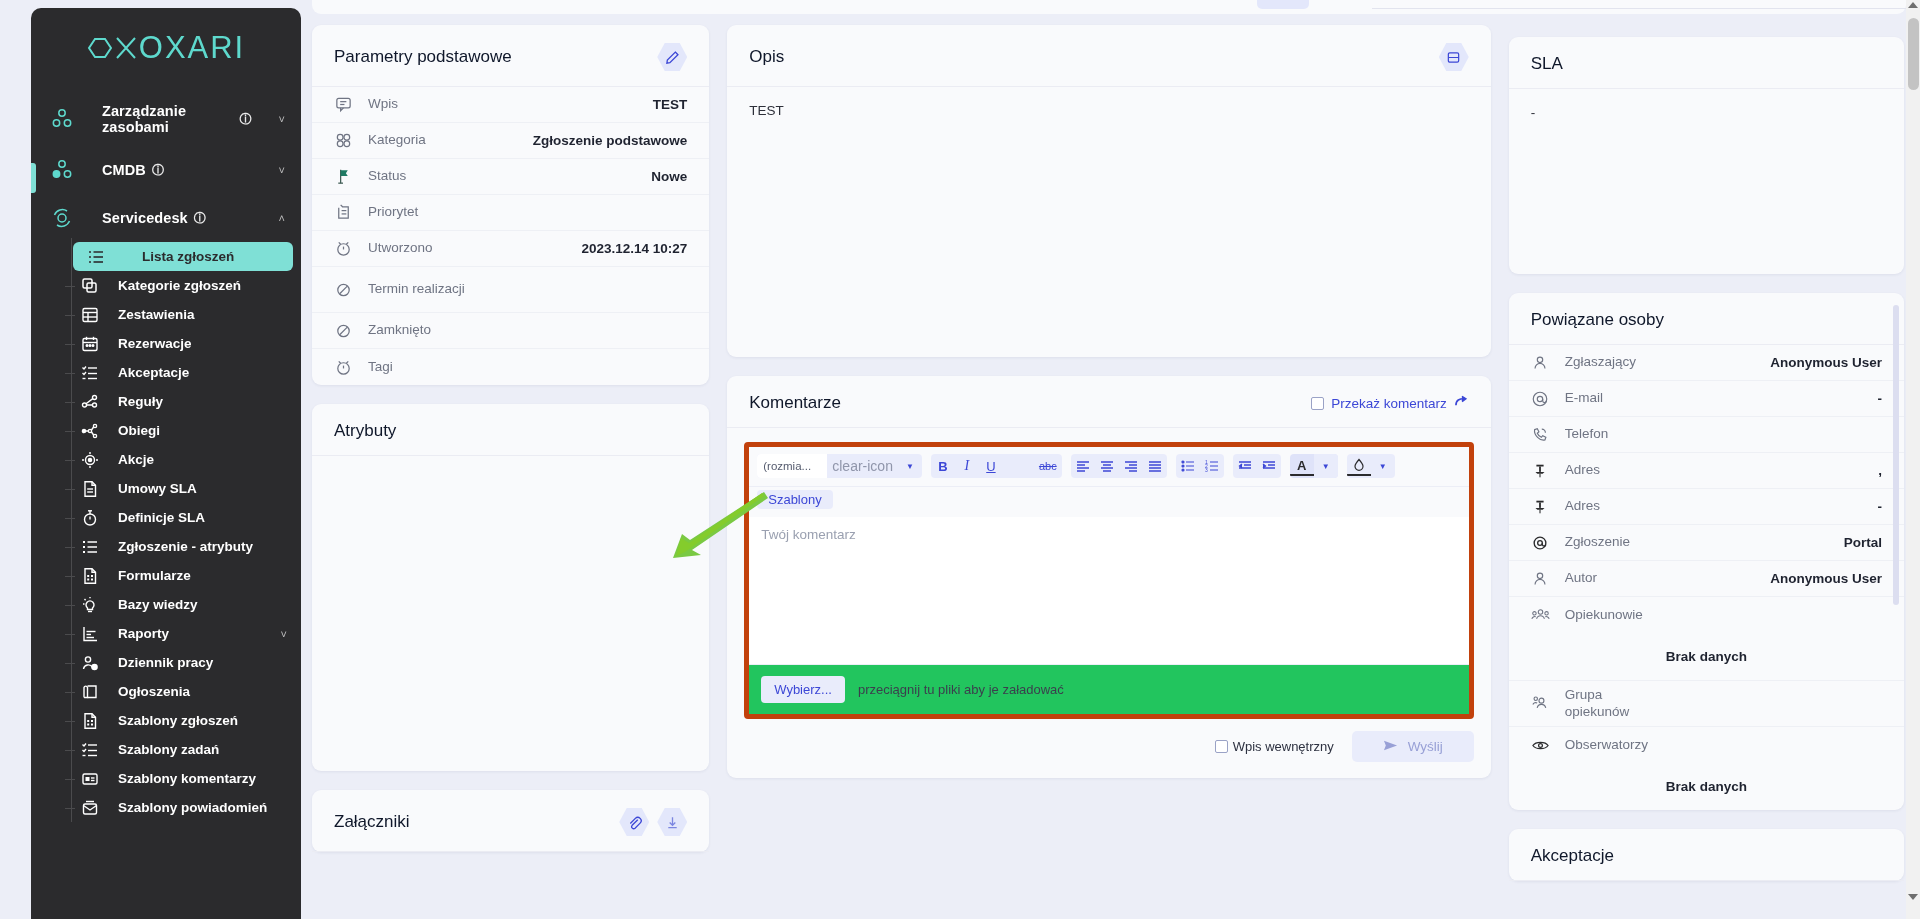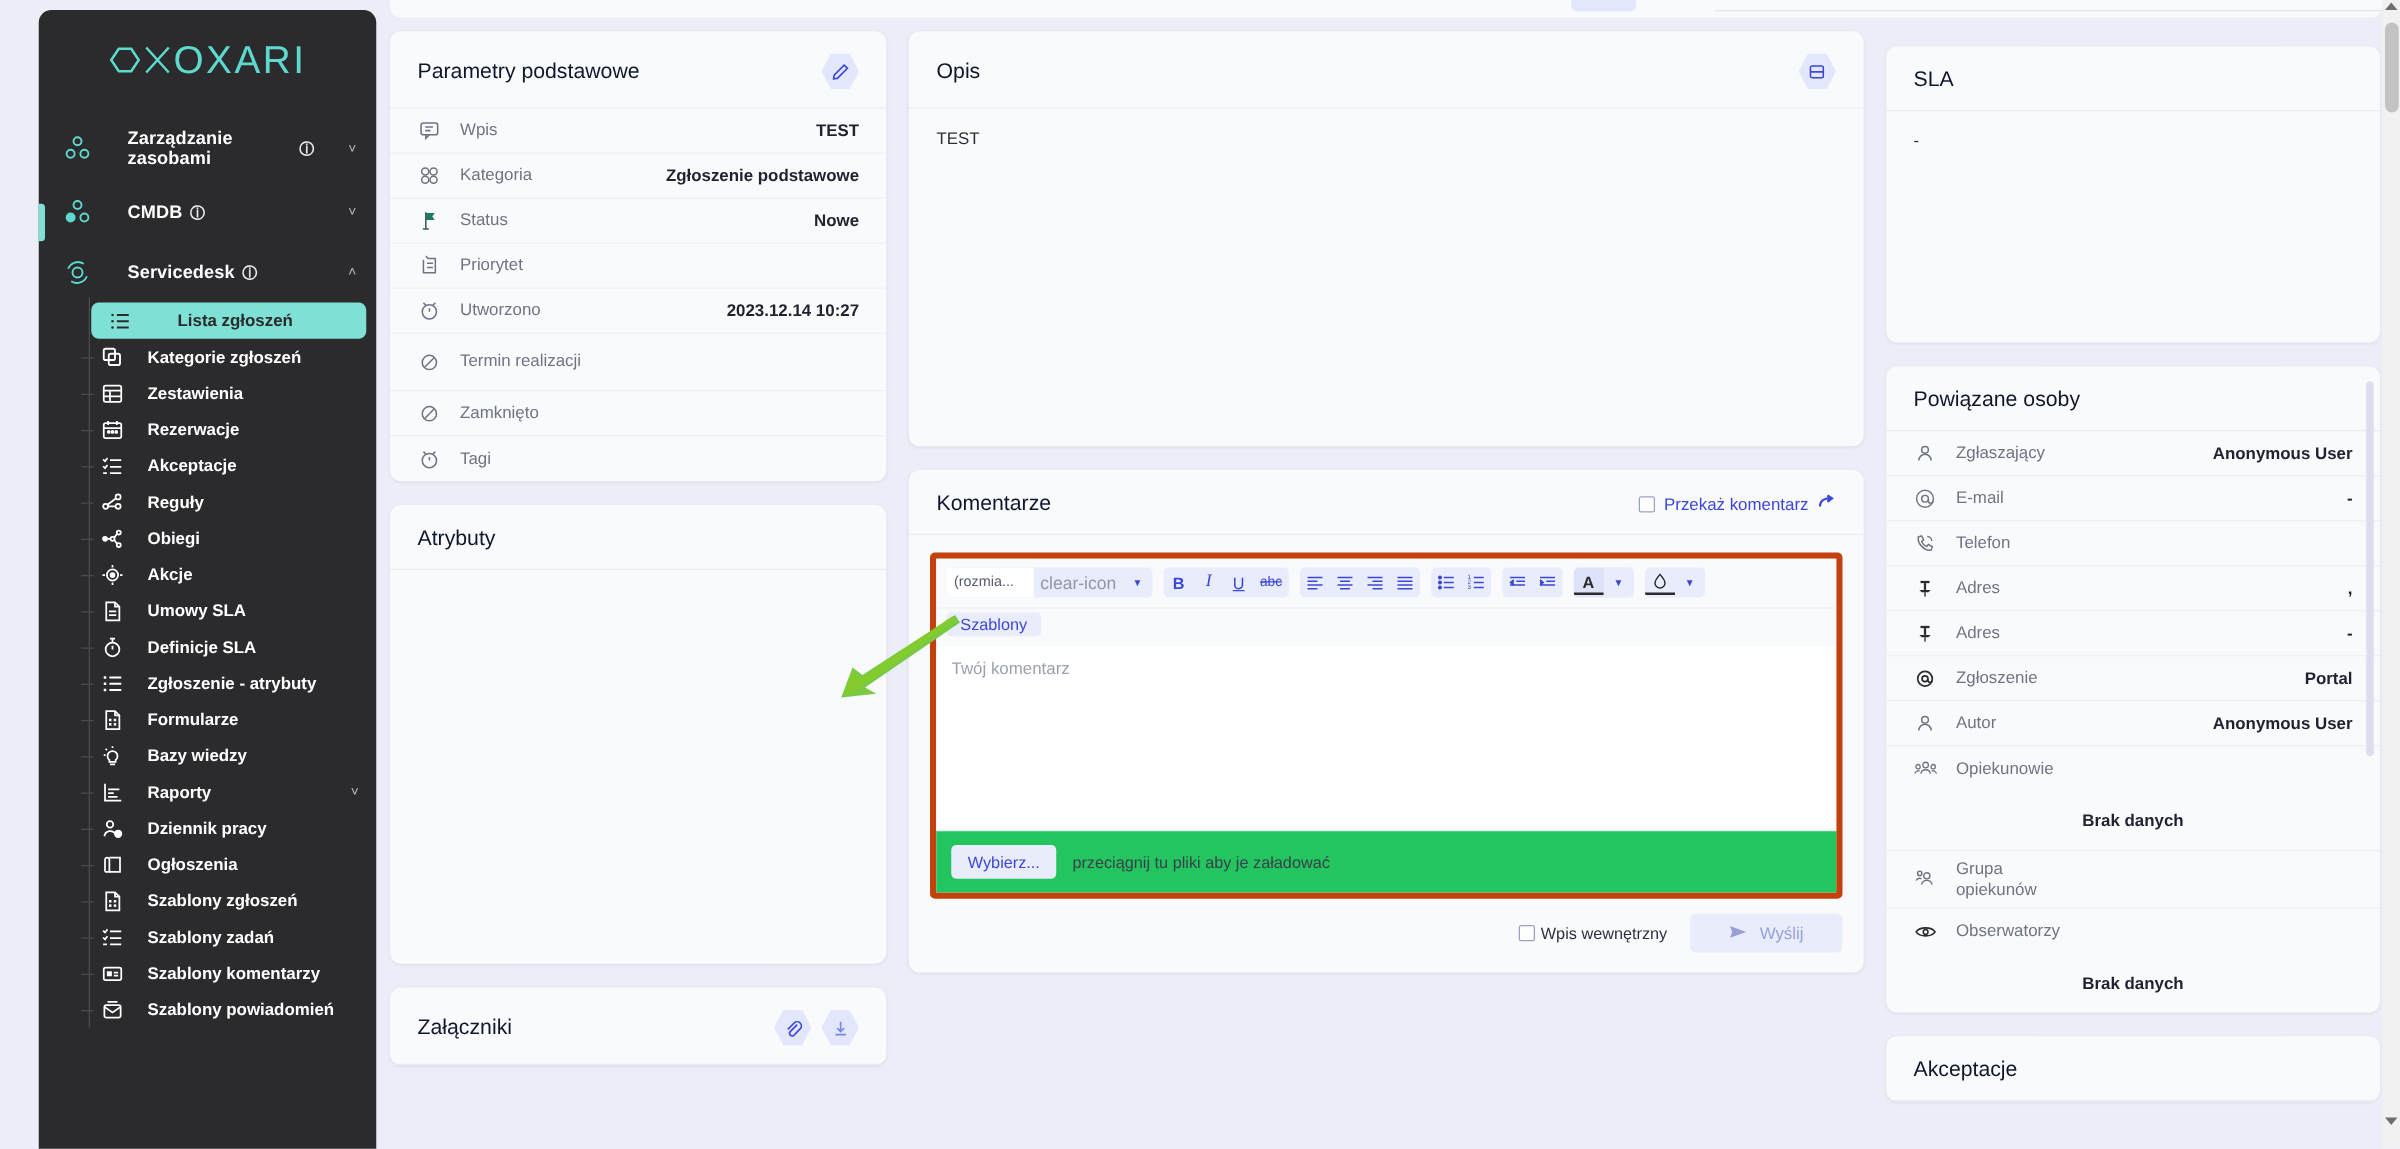--- a/index.html
+++ b/index.html
@@ -130,21 +130,21 @@
     min-width: 24px; height: 24px; padding: 0 5px;
     display: flex; align-items: center; justify-content: center;
     color: #3c47d6; font-size: 13px; cursor: pointer; background: transparent;
     border: none; font-family: "Liberation Sans", sans-serif;
   }
   .tbtn.sizebox { width: 70px; justify-content: flex-start; font-size: 11.5px; color: #555b6e; background:#fff; padding-left:6px; }
   .tbtn.clr { color: #9096ab; font-size: 13px; }
   .tbtn b { font-weight: 700; }
   .tbtn i { font-style: italic; font-family: "Liberation Serif", serif; font-size: 14px; }
   .tbtn u { text-decoration: underline; }
-  .tbtn s { text-decoration: line-through; font-size: 11px; }
+  .tbtn s { text-decoration: line-through; font-size: 11px; margin-left: 31px; }
   .tbtn.letterA { border-bottom: 2px solid #2b2b2d; height: 20px; margin: 2px 0; }
   .caret { font-size: 8px; }
   .tpl-row { padding: 3px 8px 8px 8px; background:#f9fafc; }
   .tpl-btn {
     display: inline-block; background: #e9ecfb; color: #3c47d6;
     font-size: 13px; padding: 2px 11px; border-radius: 4px; cursor: pointer;
   }
   .comment-area { min-height: 147px; padding: 10px 12px; color: #9aa0b0; font-size: 13.5px; background: #fff; }
   .dropzone { display: flex; align-items: center; gap: 13px; padding: 11px 12px; border-top: 1px solid #eceef6; background:#22c55e; }
   .choose-btn { background: #e9ecfb; color: #3c47d6; font-size: 13px; padding: 6px 13px; border-radius: 4px; cursor: pointer; }

